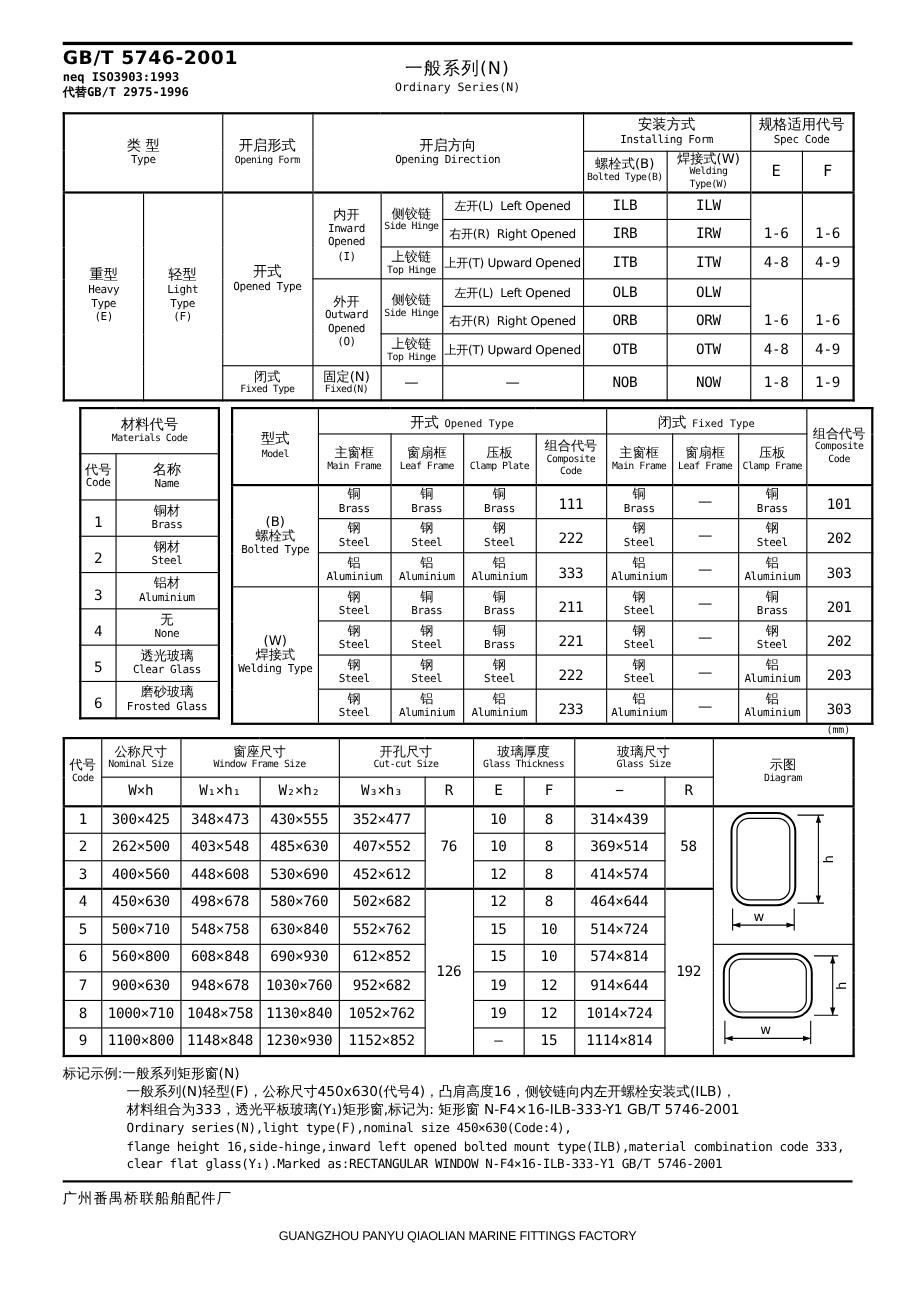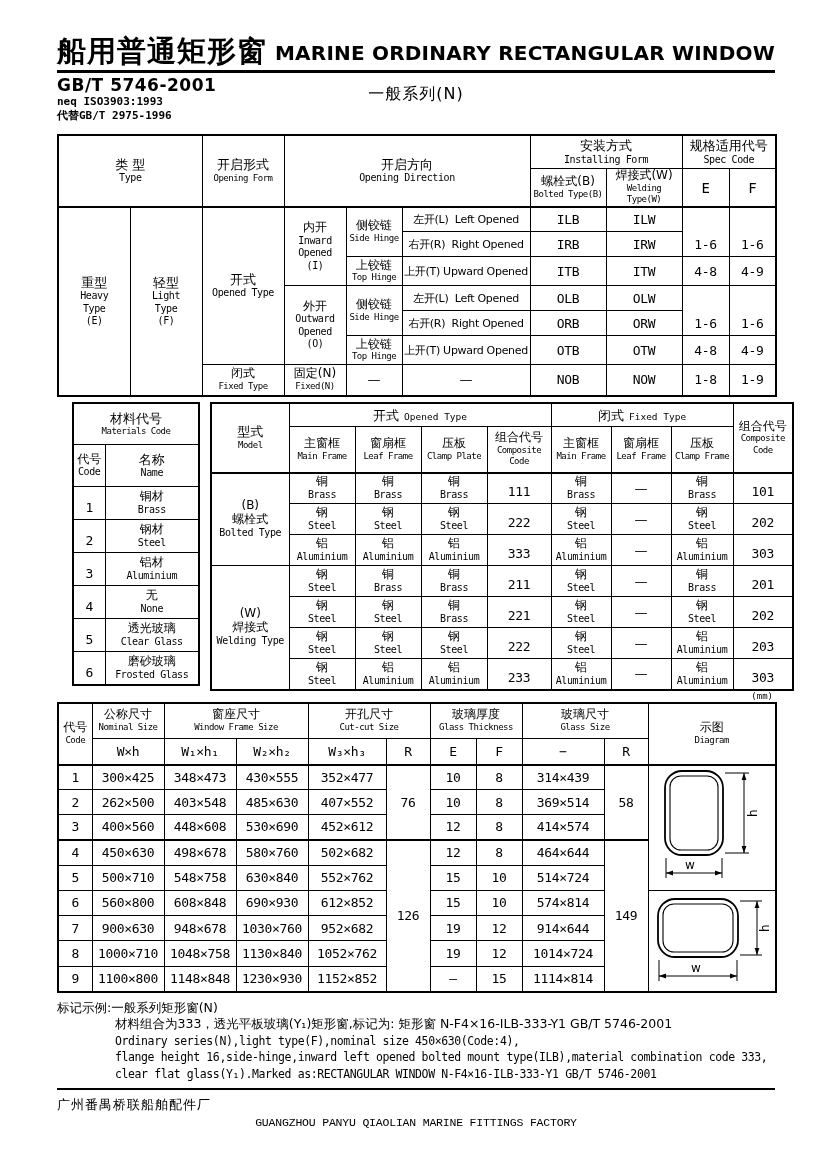--- a/index.html
+++ b/index.html
@@ -40,40 +40,37 @@
   .diagcell{vertical-align:middle;}
   
   .notes{margin-top:7px;}
   .nl{font-size:12.5px;line-height:16.5px;white-space:nowrap;}
   .nl.mono{font-family:"DejaVu Sans Mono",monospace;font-size:11.5px;letter-spacing:-0.4px;}
   .nl.ind{padding-left:58px;}
   
   .footer{margin-top:6px;}
   .frule{height:2px;background:#000;}
   .fcn{font-size:13px;margin-top:6px;letter-spacing:1px;}
-  .fen{text-align:center;font-family:Liberation Mono, monospace;font-size:11.5px;letter-spacing:-0.2px;margin-top:2px;}
+  .fen{text-align:center;font-family:Liberation Sans, sans-serif;font-size:11.5px;letter-spacing:-0.2px;margin-top:19px;}
   svg text{font-family:"DejaVu Sans",sans-serif;}
 </style>
 </head>
 <body>
 
 <div class="page">
 
-  <div class="masthead">
-    <div class="title-cn">船用普通矩形窗</div>
-    <div class="title-en">MARINE ORDINARY RECTANGULAR WINDOW</div>
-  </div>
   <div class="rule"></div>
 
   <div class="subhead">
     <div class="std1">GB/T 5746-2001</div>
     <div class="std2">neq ISO3903:1993</div>
     <div class="std2">代替GB/T 2975-1996</div>
     <div class="series">
       <div class="series-cn">一般系列(N)</div>
+      <div class="series-en">Ordinary Series(N)</div>
     </div>
   </div>
 
   <table class="t t1">
     <colgroup>
       <col style="width:72px">
         <col style="width:72px">
         <col style="width:82px">
         <col style="width:62px">
       <col style="width:56px">
@@ -649,21 +646,21 @@
     <tr class="bsep" style="height:25px">
       <td class="v">4</td>
       <td class="v">450×630</td>
       <td class="v">498×678</td>
       <td class="v">580×760</td>
       <td class="v">502×682</td>
       <td rowspan="6" class="v">126</td>
       <td class="v">12</td>
       <td class="v">8</td>
       <td class="v">464×644</td>
-      <td rowspan="6" class="v">149</td>
+      <td rowspan="6" class="v">192</td>
     </tr>
     <tr style="height:25px">
       <td class="v">5</td>
       <td class="v">500×710</td>
       <td class="v">548×758</td>
       <td class="v">630×840</td>
       <td class="v">552×762</td>
       <td class="v">15</td>
       <td class="v">10</td>
       <td class="v">514×724</td>
@@ -724,20 +721,21 @@
       <td class="v">1152×852</td>
       <td class="v">—</td>
       <td class="v">15</td>
       <td class="v">1114×814</td>
     </tr>
   </tbody>
     </table>
 
   <div class="notes">
     <div class="nl">标记示例:一般系列矩形窗(N)</div>
+    <div class="nl ind">一般系列(N)轻型(F)，公称尺寸450x630(代号4)，凸肩高度16，侧铰链向内左开螺栓安装式(ILB)，</div>
     <div class="nl ind">材料组合为333，透光平板玻璃(Y₁)矩形窗,标记为: 矩形窗  N-F4×16-ILB-333-Y1  GB/T 5746-2001</div>
     <div class="nl mono ind">Ordinary series(N),light type(F),nominal size 450×630(Code:4),</div>
     <div class="nl mono ind">flange height 16,side-hinge,inward left opened bolted mount type(ILB),material combination code 333,</div>
     <div class="nl mono ind">clear flat glass(Y₁).Marked as:RECTANGULAR WINDOW  N-F4×16-ILB-333-Y1  GB/T 5746-2001</div>
   </div>
 
   <div class="footer">
     <div class="frule"></div>
     <div class="fcn">广州番禺桥联船舶配件厂</div>
     <div class="fen">GUANGZHOU PANYU QIAOLIAN MARINE FITTINGS FACTORY</div>

